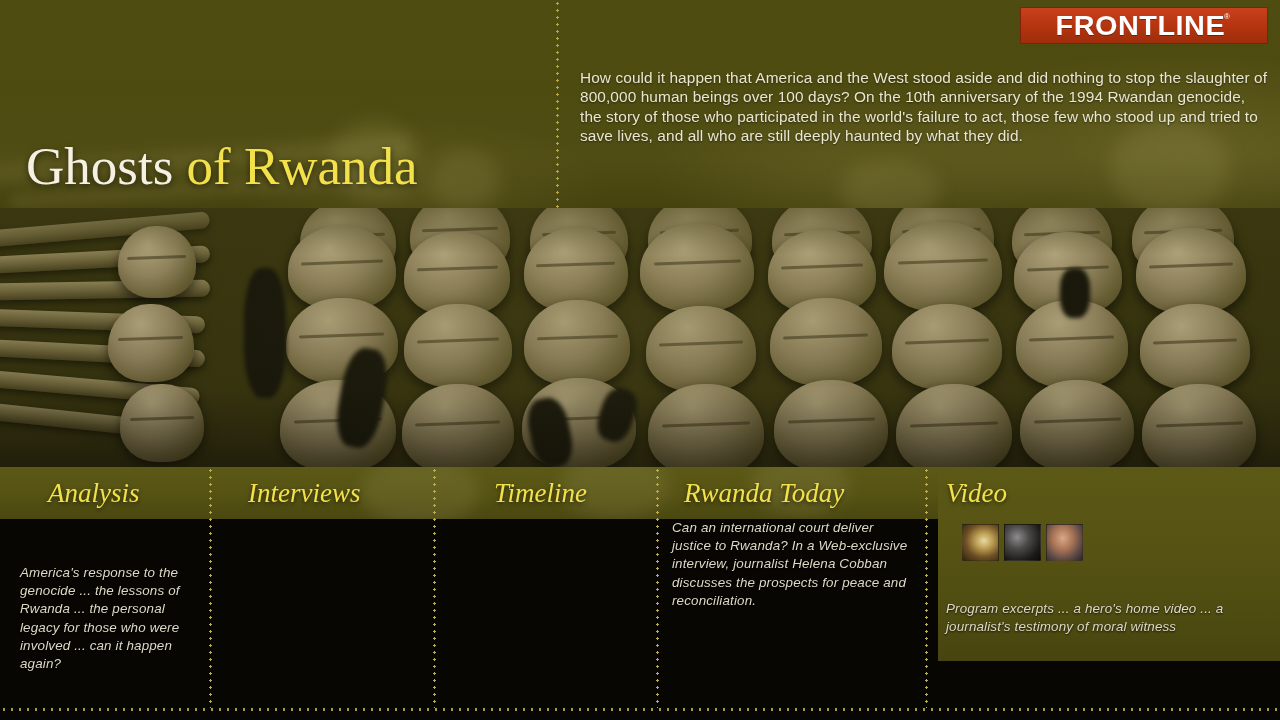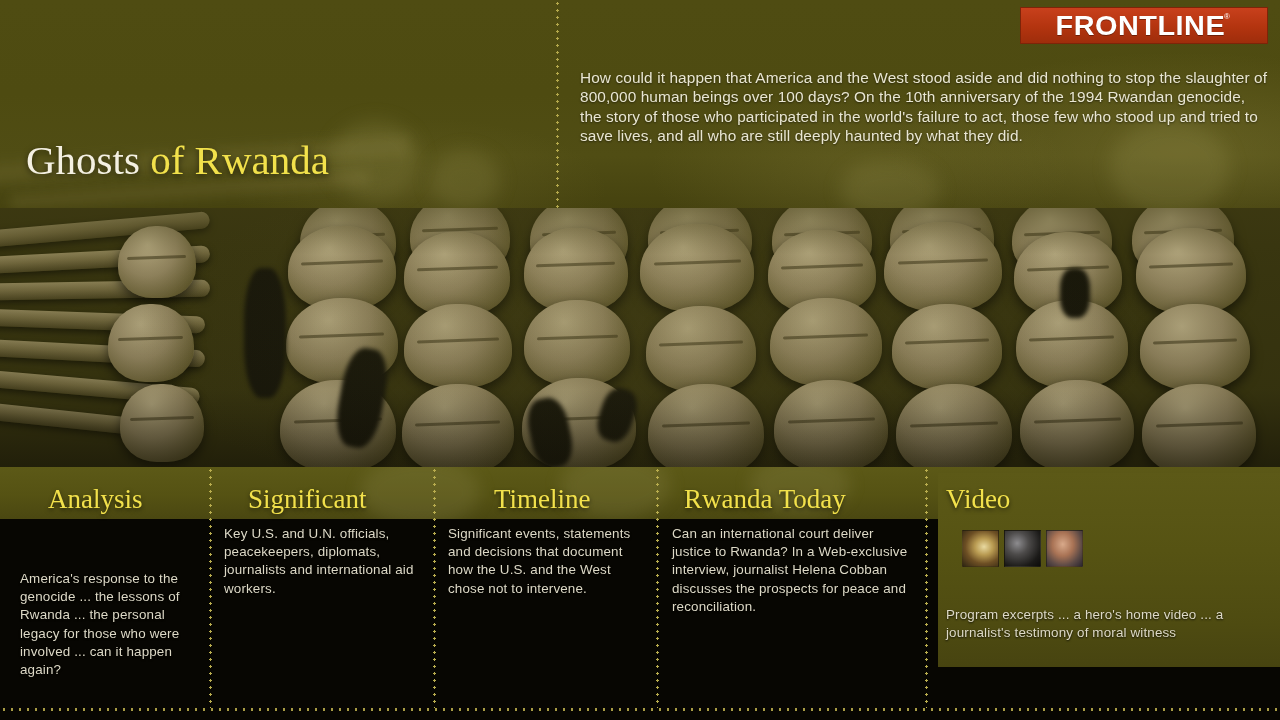--- a/index.html
+++ b/index.html
@@ -57,21 +57,21 @@
   #header-divider {
     position:absolute; left:556px; top:0; width:3px; height:208px;
     background-image:radial-gradient(circle, #b9ad4e 1.2px, rgba(0,0,0,0) 1.4px);
     background-size:3px 7px; background-repeat:repeat-y;
     opacity:.95;
   }
 
   #site-title {
     position:absolute; left:26px; top:140px;
     font-family:"Liberation Serif", serif;
-    font-size:41px; line-height:1;
+    font-size:53px; line-height:1;
     white-space:nowrap;
     text-shadow:0 2px 6px rgba(0,0,0,.55);
   }
   #site-title .t-ghosts { color:#f4f0e2; }
   #site-title .t-of { color:#f2e14b; }
 
   #blurb {
     position:absolute; left:580px; top:68px; width:690px;
     color:#e9e6d2; font-size:15.4px; line-height:19.4px;
     letter-spacing:.1px;
@@ -128,21 +128,21 @@
   #nav-headband {
     position:absolute; left:0; top:0; width:1280px; height:52px;
     background:linear-gradient(180deg,#5c5917 0%, #555213 55%, #4a4711 100%);
     overflow:hidden;
   }
   #nav-headband .hb-smudge {
     position:absolute; border-radius:50%;
     background:rgba(175,166,112,.16); filter:blur(8px);
   }
   .nav-col {
-    position:absolute; top:6px; height:207px;
+    position:absolute; top:0; height:207px;font-style:italic;
   }
   .nav-col .col-head {
     position:absolute; left:0; top:0; height:52px;
     display:flex; align-items:center;
     font-family:"Liberation Serif", serif;
     font-size:27px; color:#f2e14b;
     text-shadow:0 2px 4px rgba(0,0,0,.55);
     white-space:nowrap; cursor:pointer;
   }
   .nav-col .col-body {
@@ -280,27 +280,25 @@
       <div class="hb-smudge" style="left:560px; top:-14px; width:110px; height:66px;"></div>
       <div class="hb-smudge" style="left:750px; top:-12px; width:100px; height:60px;"></div>
     </div>
 
     <div class="nav-col" id="col-analysis" style="left:20px; width:186px;">
       <div class="col-head" style="left:28px;">Analysis</div>
       <div class="col-body" style="top:52px; width:176px;margin-top:45px;">America's response to the genocide ... the lessons of Rwanda ... the personal legacy for those who were involved ... can it happen again?</div>
     </div>
 
     <div class="nav-col" id="col-interviews" style="left:224px; width:196px;">
-      <div class="col-head" style="left:24px;">Significant</div>
-      <div class="col-body" style="top:52px; width:192px;">Key U.S. and U.N. officials, peacekeepers, diplomats, journalists and international aid workers.</div>
+      <div class="col-head" style="left:24px;">Interviews</div>
     </div>
 
     <div class="nav-col" id="col-timeline" style="left:448px; width:196px;">
       <div class="col-head" style="left:30px;margin-left:16px;">Timeline</div>
-      <div class="col-body" style="top:52px; width:186px;">Significant events, statements and decisions that document how the U.S. and the West chose not to intervene.</div>
     </div>
 
     <div class="nav-col" id="col-rwanda-today" style="left:672px; width:246px;">
       <div class="col-head" style="left:12px;">Rwanda Today</div>
       <div class="col-body" style="top:52px; width:240px;">Can an international court deliver justice to Rwanda? In a Web-exclusive interview, journalist Helena Cobban discusses the prospects for peace and reconciliation.</div>
     </div>
 
     <div class="nav-col" id="col-video" style="left:938px; width:342px;">
       <div class="video-panel"></div>
       <div class="col-head" style="left:8px;">Video</div>

